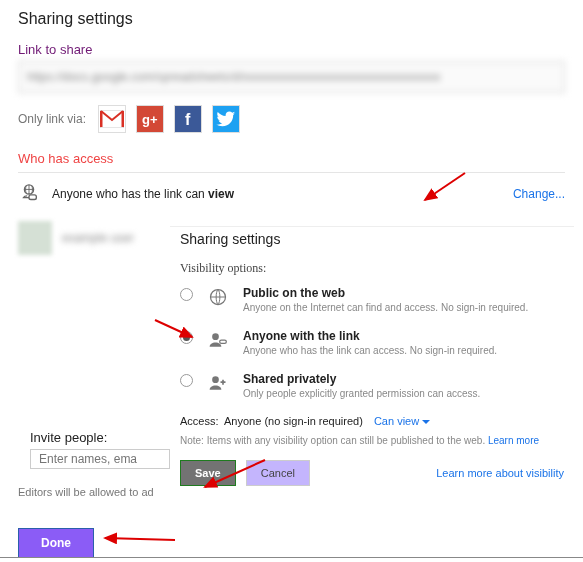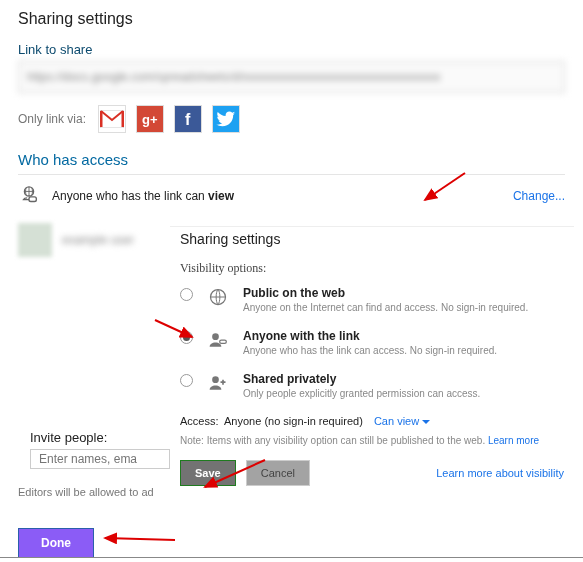--- a/index.html
+++ b/index.html
@@ -1,25 +1,25 @@
 <!DOCTYPE html>
 <html><head>
 <meta charset="utf-8">
 <style>
   * { box-sizing: border-box; margin: 0; padding: 0; }
   body { font-family: Arial, sans-serif; font-size: 13px; color: #222; background: #fff; width: 583px; height: 562px; position: relative; overflow: hidden; }
   .container { padding: 10px 18px 0 18px; }
   h2.main-title { font-size: 16px; font-weight: normal; color: #222; margin-bottom: 14px; }
-  .section-label { font-size: 13px; color: #0c4a6e; margin-bottom: 4px; }
+  .section-label { font-size: 13px; color: #701a75; margin-bottom: 4px; }
   .link-input { width: 100%; height: 32px; border: 1px solid #ccc; background: #fafafa; padding: 0 8px; color: #888; font-size: 12px; filter: blur(3px); }
   .share-via-row { display: flex; align-items: center; gap: 10px; margin: 12px 0 18px 0; }
   .share-via-label { color: #777; font-size: 12px; margin-right: 2px; }
   .sicon { width: 28px; height: 28px; display: inline-flex; align-items: center; justify-content: center; border: 1px solid #ddd; cursor: pointer; }
   .sicon svg { display: block; }
-  .who-label { font-size: 15px; color: #0369a1; margin-bottom: 6px; }
+  .who-label { font-size: 13px; color: #ef4444; margin-bottom: 6px; }
   .hr { border: none; border-top: 1px solid #e5e5e5; margin: 4px 0 10px 0; }
   .access-row { display: flex; align-items: center; gap: 12px; }
   .globe-link { width: 22px; height: 22px; color: #555; }
   .access-text { flex: 1; font-size: 12px; }
   .access-text b { font-weight: bold; }
   .change-link { color: #1a73e8; font-size: 12px; cursor: pointer; }
   .user-row { display: flex; align-items: center; gap: 10px; margin-top: 16px; }
   .avatar { width: 34px; height: 34px; background: #d5e0d5; filter: blur(2px); }
   .user-name { font-size: 12px; color: #888; filter: blur(3px); }
   .overlay {
@@ -34,21 +34,21 @@
   .opt-icon { width: 22px; height: 22px; color: #777; flex-shrink: 0; display:flex; align-items:center; justify-content:center; }
   .opt-title { font-size: 12px; color: #222; font-weight: bold; }
   .opt-desc { font-size: 10px; color: #888; margin-top: 2px; }
   .acc-row { font-size: 11px; color: #222; margin-top: 6px; }
   .acc-row .canview { color: #1a73e8; cursor: pointer; margin-left: 8px; }
   .tri { display:inline-block; width:0; height:0; border-left:4px solid transparent; border-right:4px solid transparent; border-top:4px solid #1a73e8; margin-left:3px; vertical-align:middle; }
   .note { font-size: 10px; color: #888; margin-top: 8px; }
   .note a { color: #1a73e8; text-decoration: none; cursor: pointer; }
   .btn-row { display: flex; align-items: center; margin-top: 14px; }
   .btn-save { background: #737373; color: #fff; border: 1px solid #1f7a1f; padding: 6px 14px; font-size: 11px; font-weight: bold; cursor: pointer; }
-  .btn-cancel { background: #a3a3a3; color: #444; border: 1px solid #ccc; padding: 6px 14px; font-size: 11px; margin-left: 10px; cursor: pointer; }
+  .btn-cancel { background: #c4b5fd; color: #444; border: 1px solid #ccc; padding: 6px 14px; font-size: 11px; margin-left: 10px; cursor: pointer; }
   .learn-more { margin-left: auto; color: #1a73e8; font-size: 11px; cursor: pointer; }
   .invite-block { position: absolute; left: 30px; top: 430px; width: 140px; }
   .invite-label { font-size: 13px; color: #222; margin-bottom: 4px; }
   .invite-input { width: 100%; height: 20px; border: 1px solid #ccc; padding: 0 8px; font-size: 12px; color: #aaa; }
   .editors-note { position: absolute; left: 18px; top: 486px; font-size: 11px; color: #777; }
   .done-btn { position:absolute; left: 18px; top: 528px; background:#8b5cf6; color:#fff; border:1px solid #2b5fab; padding:7px 22px; font-size:12px; font-weight:bold; cursor:pointer; }
   .bottom-line { position:absolute; left:0; bottom:4px; width:100%; border-top:1px solid #888; }
   .arrow { position:absolute; pointer-events:none; }
 </style>
 </head>

